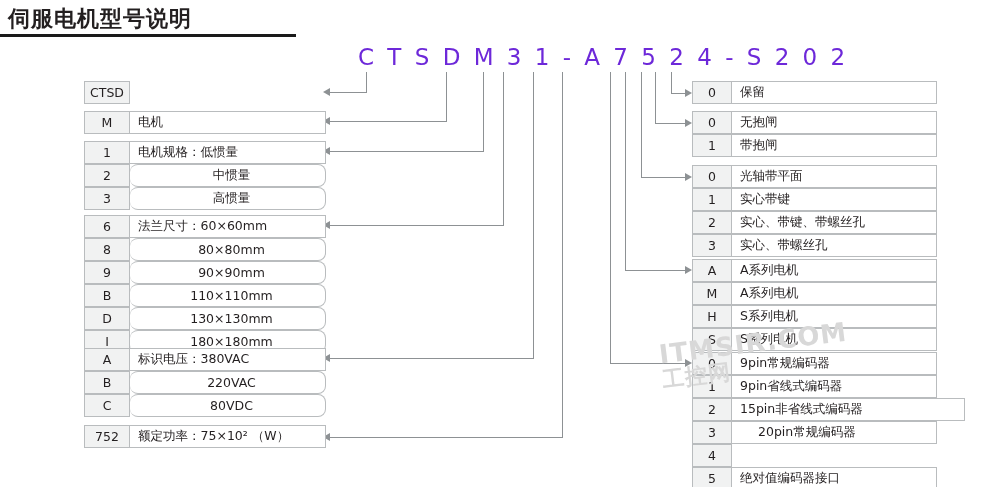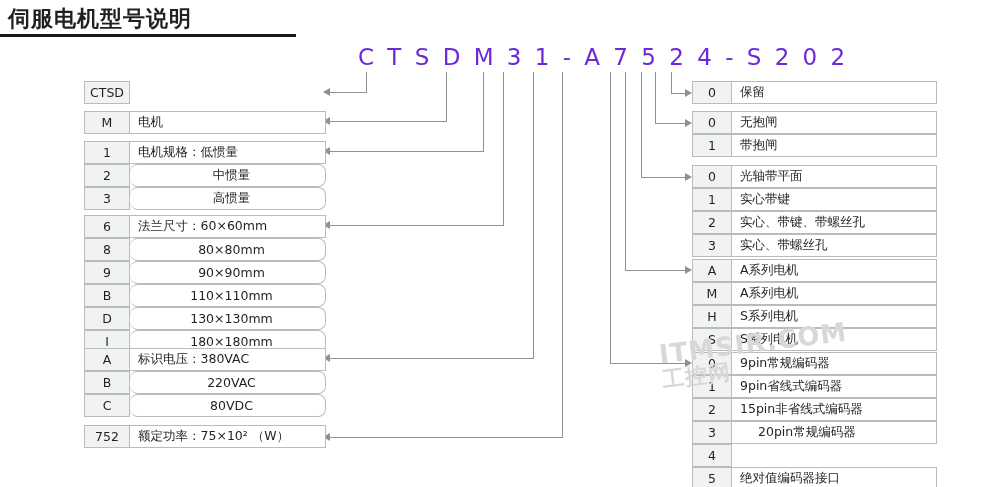--- a/index.html
+++ b/index.html
@@ -273,21 +273,21 @@
   <div class="row" style="left:692px;top:352px;">
     <div class="code" style="width:40px;">0</div>
     <div class="desc" style="width:205px;">9pin常规编码器</div>
   </div>
   <div class="row" style="left:692px;top:375px;">
     <div class="code" style="width:40px;">1</div>
     <div class="desc" style="width:205px;">9pin省线式编码器</div>
   </div>
   <div class="row" style="left:692px;top:398px;">
     <div class="code" style="width:40px;">2</div>
-    <div class="desc" style="width:205px;">15pin非省线式编码器</div>
+    <div class="desc" style="width:233px;">15pin非省线式编码器</div>
   </div>
   <div class="row" style="left:692px;top:421px;">
     <div class="code" style="width:40px;">3</div>
     <div class="desc" style="width:205px;padding-left:26px;">20pin常规编码器</div>
   </div>
   <div class="row" style="left:692px;top:444px;">
     <div class="code" style="width:40px;">4</div>
     <div class="desc" style="width:205px;margin-top:31px;">旋变编码器接口</div>
   </div>
   <div class="row" style="left:692px;top:467px;">

